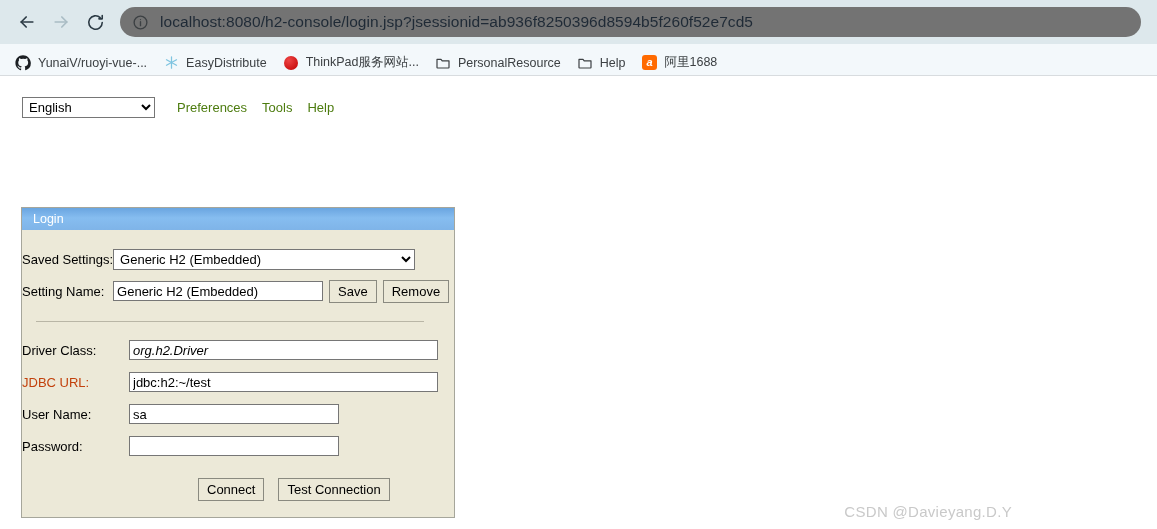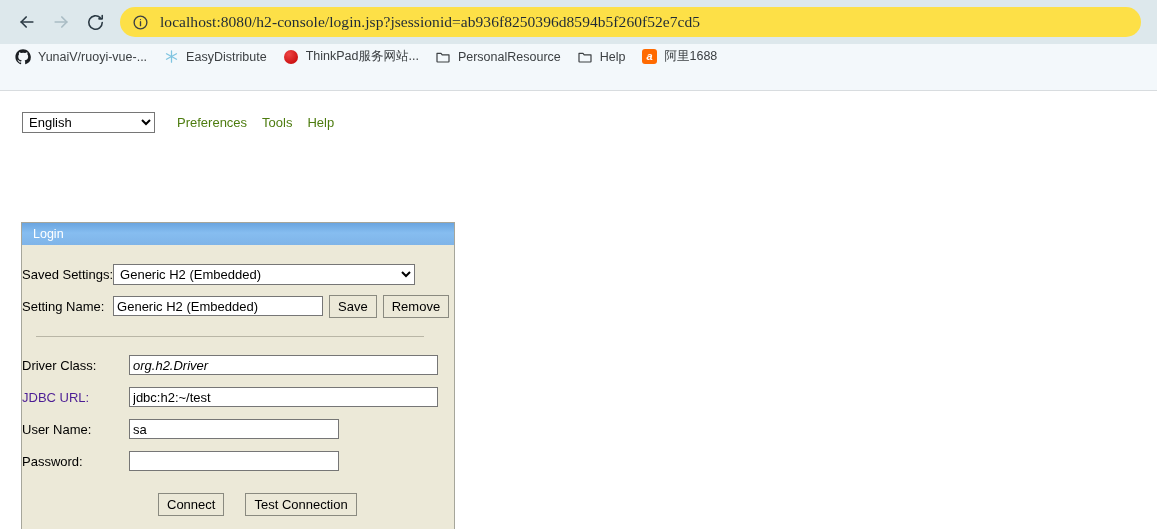--- a/index.html
+++ b/index.html
@@ -35,47 +35,46 @@
     border-radius: 50%;
     flex: 0 0 auto;
   }
   .nav-btn svg { display: block; }
 
   .omnibox {
     flex: 1 1 auto;
     height: 30px;
     margin-left: 8px;
     margin-right: 6px;
-    background: #fde047;
+    background: #737373;
     border-radius: 15px;
     display: flex;
     align-items: center;
     padding: 0 12px;
     box-sizing: border-box;
-    font-family: Liberation Serif, serif;
   }
   .omnibox .info-icon {
     flex: 0 0 auto;
     margin-right: 11px;
     display: flex;
     align-items: center;
   }
   .omnibox .url-text {
     font-size: 15.5px;
     color: #1f2a36;
     white-space: nowrap;
     overflow: hidden;
     letter-spacing: 0.05px;
   }
 
   
   .bookmarks-bar {
-    height: 47px;
-    display: flex;
-    align-items: flex-start;
+    height: 32px;
+    display: flex;
+    align-items: flex-end;
     background: #f3f8fb;
     padding: 0 8px;
     box-sizing: border-box;
     border-bottom: 1px solid #d8dcdf;
   }
   .bookmark {
     display: flex;
     align-items: center;
     height: 25px;
     padding: 0 7px;
@@ -186,21 +185,21 @@
     font-size: 13px;
     color: #000;
   }
   td.lbl {
     width: 112px;
     padding-left: 14px;
     height: 32px;
     white-space: nowrap;
   }
   td.lbl.link-lbl a {
-    color: #4c1d95;
+    color: #c2410c;
     text-decoration: none;
   }
 
   input.txt {
     font-family: "Liberation Sans", sans-serif;
     font-size: 13px;
     height: 20px;
     padding: 1px 3px;
     border: 1px solid #767676;
     background: #ffffff;
@@ -241,21 +240,22 @@
   .row-inline {
     display: flex;
     align-items: center;
     gap: 6px;
   }
 
   .btn-row {
     padding-left: 136px;
     margin-top: 16px;
     display: flex;
-    gap: 21px;
+    gap: 14px;
+    margin-left: 40px;
   }
 
   
   .watermark {
     position: absolute;
     right: 14px;
     bottom: 8px;
     font-size: 15px;
     color: #c9c9c9;
     letter-spacing: 0.3px;
@@ -435,14 +435,17 @@
         </table>
 
       <div class="btn-row">
         <button class="btn">Connect</button>
         <button class="btn">Test Connection</button>
       </div>
 
     </div>
   </div>
 
+  <div class="watermark">
+    <span>CSDN @Davieyang.D.Y</span>
+  </div>
 
 </div>
 
 </body></html>

